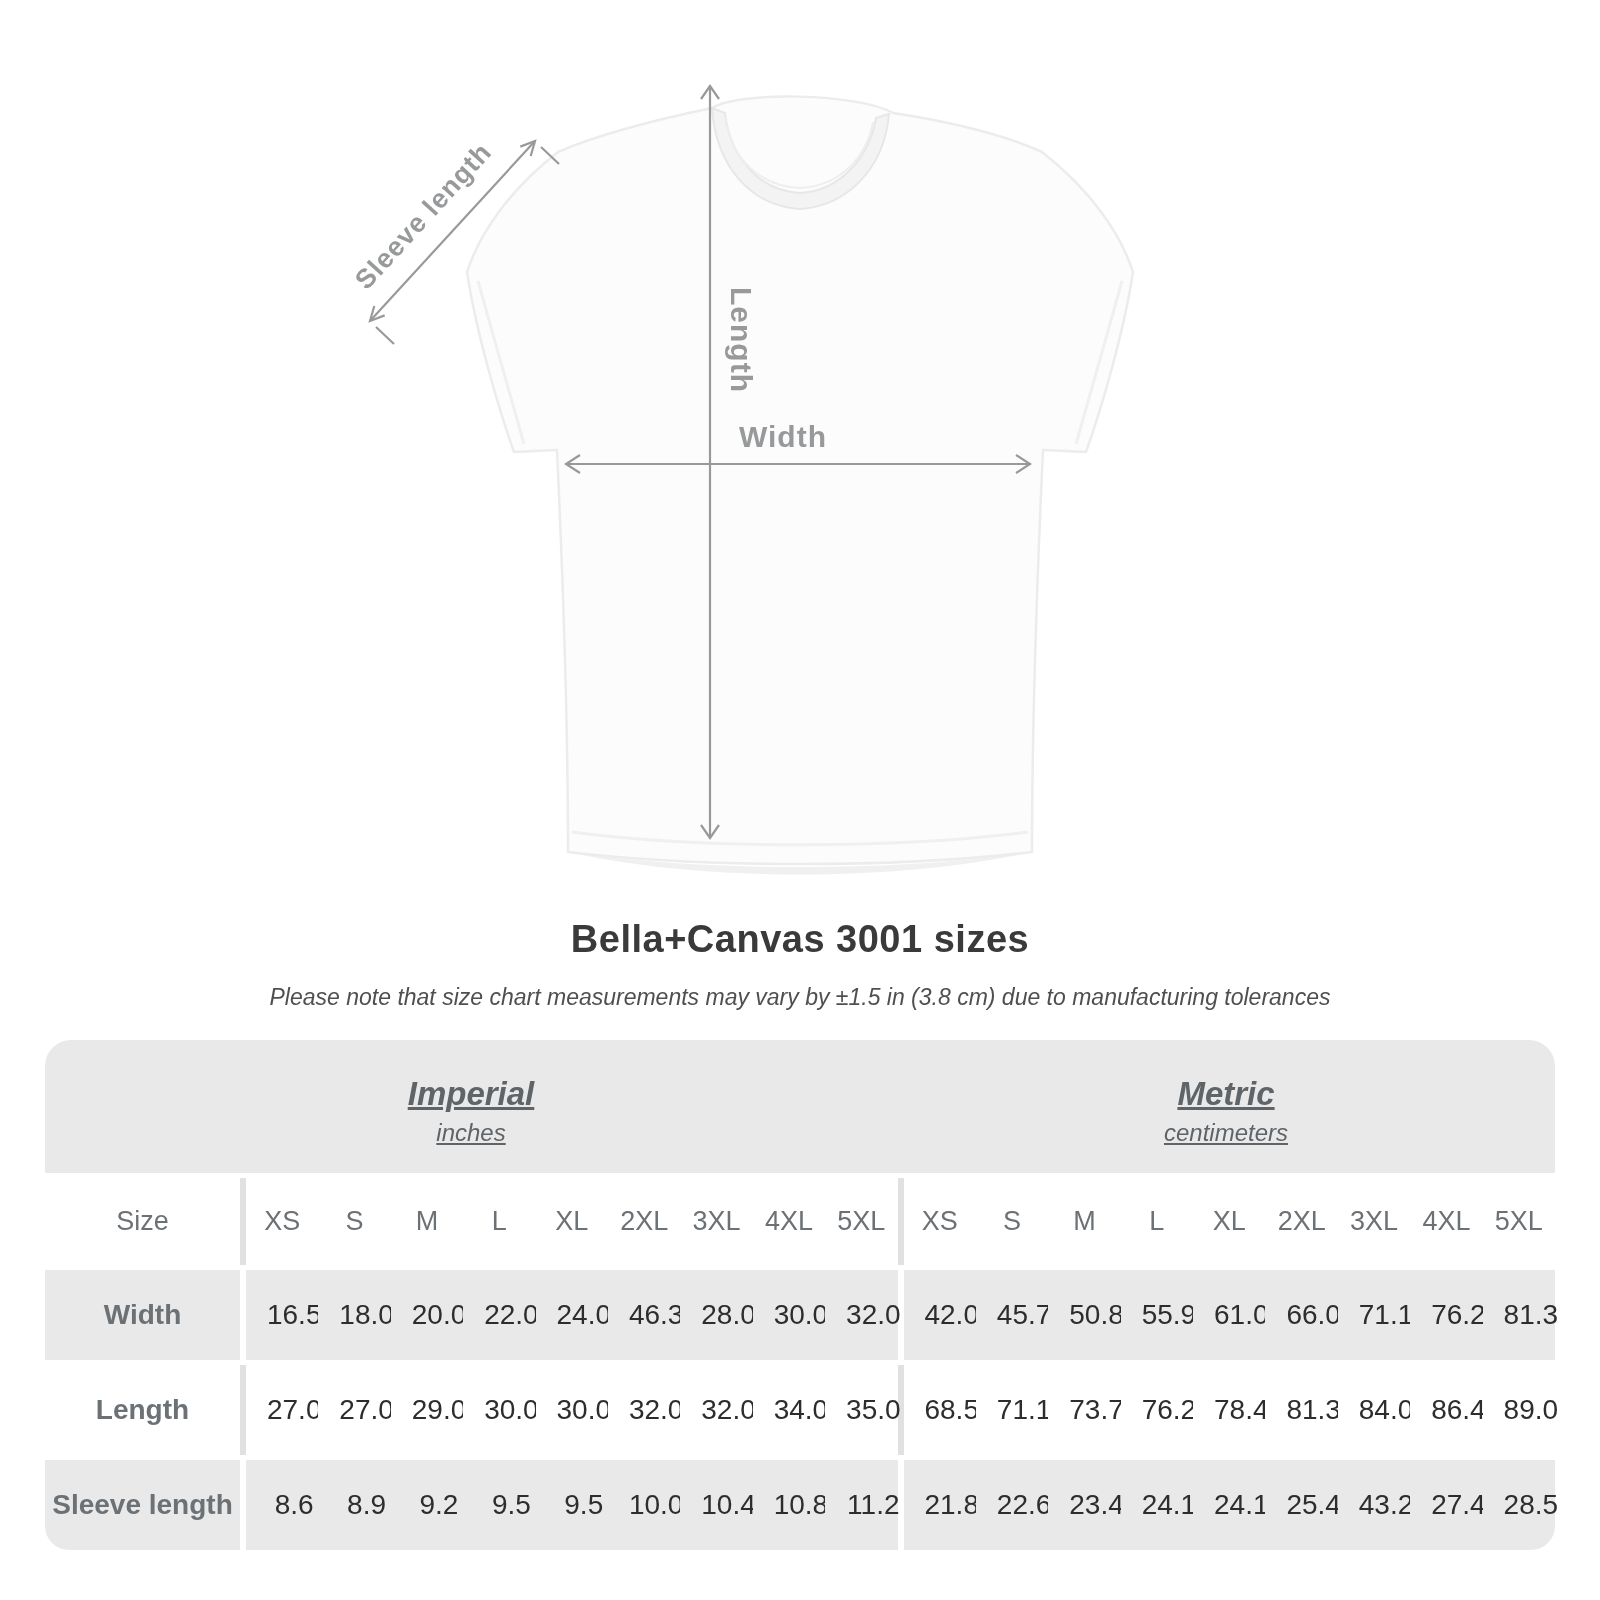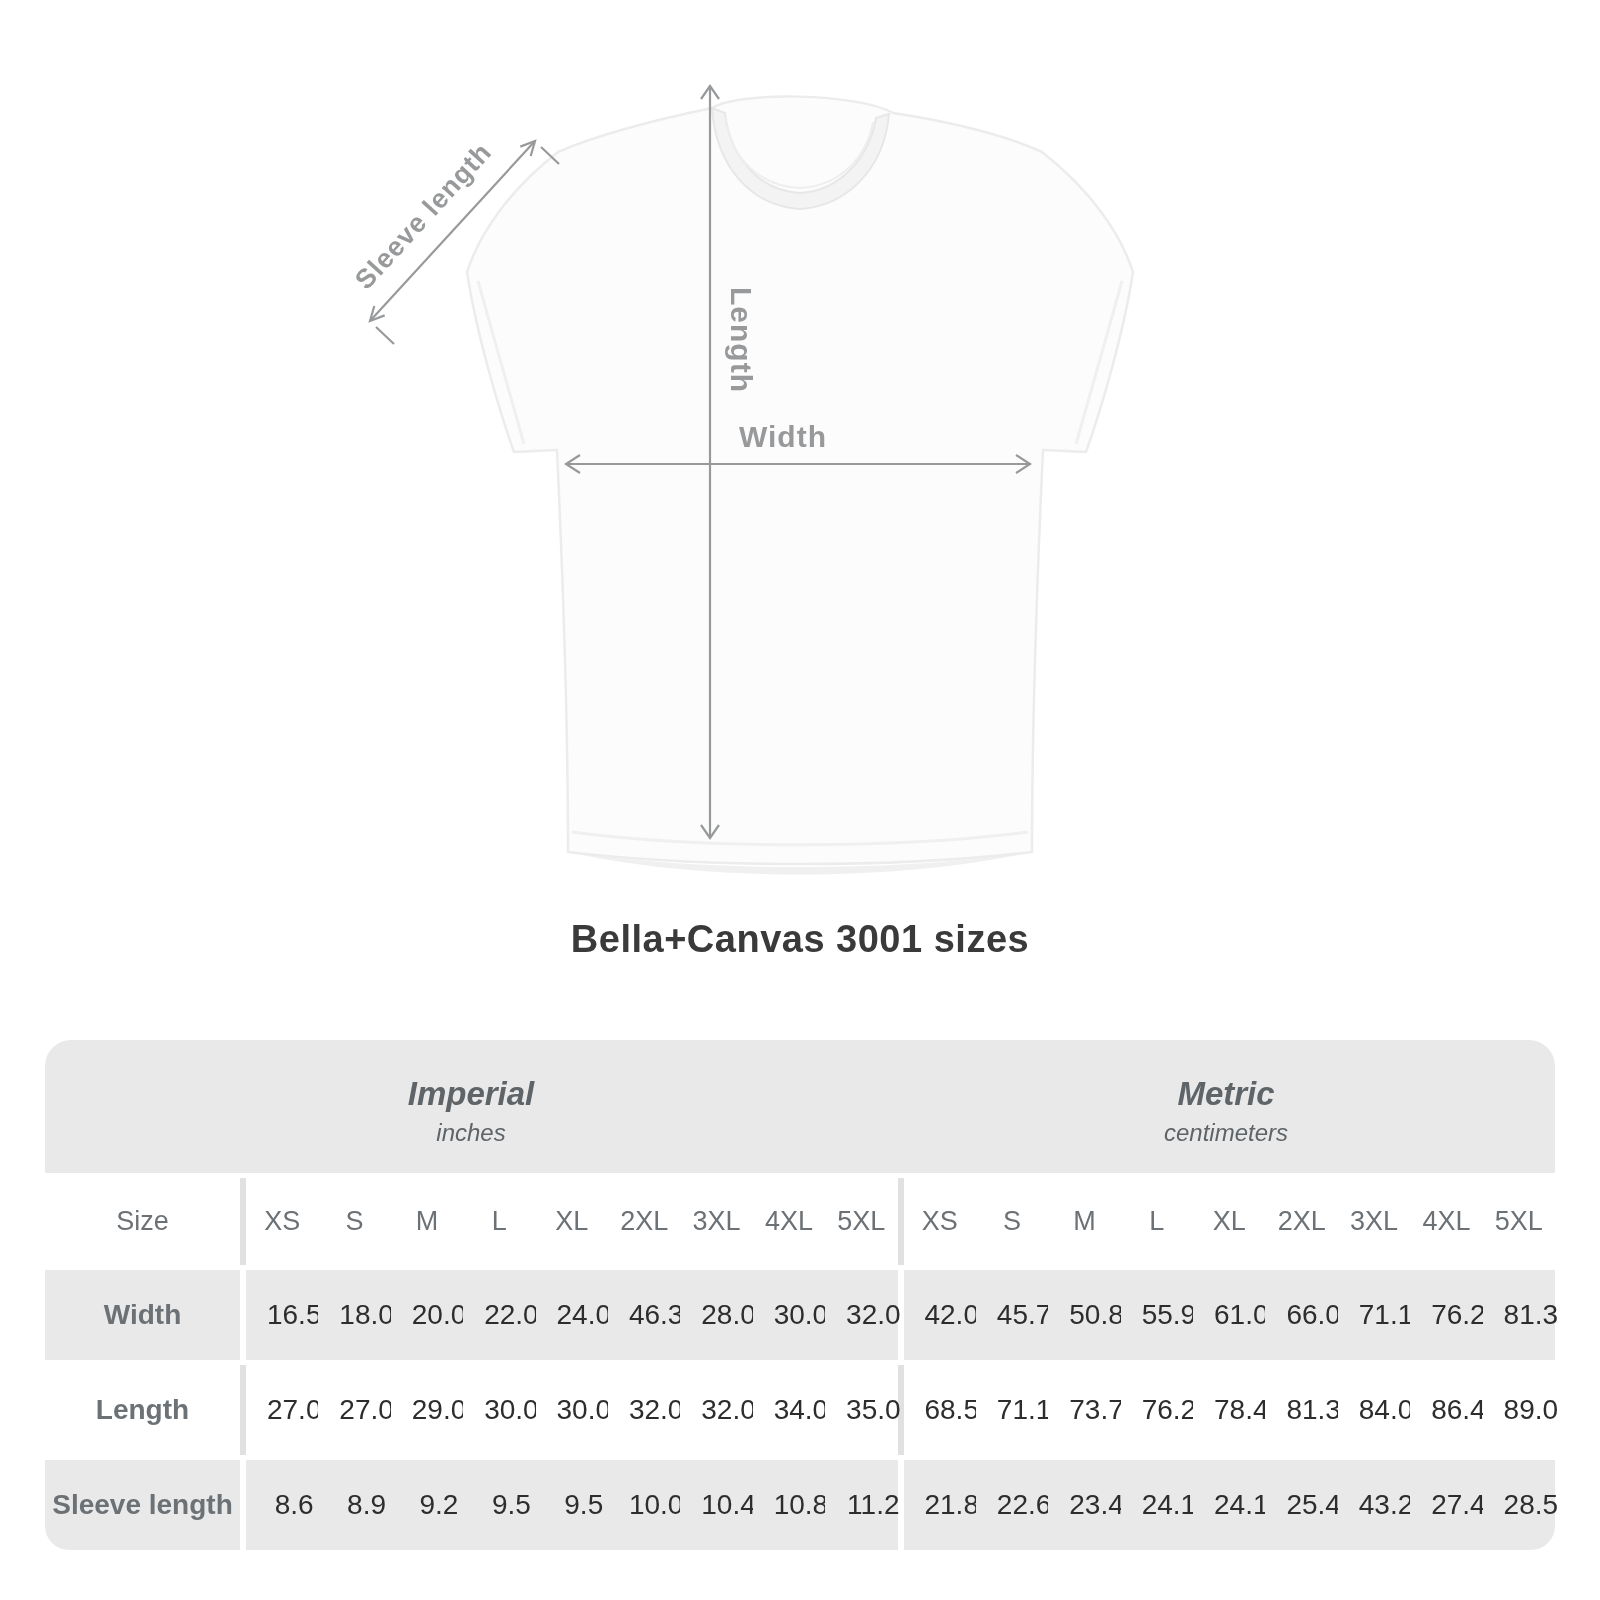--- a/index.html
+++ b/index.html
@@ -13,21 +13,21 @@
   .page-title{position:absolute;top:918px;left:0;width:1600px;text-align:center;
     font-size:38px;font-weight:bold;color:#3a3a3a;letter-spacing:.5px;}
   .page-subtitle{position:absolute;top:984px;left:0;width:1600px;text-align:center;
     font-size:23px;font-style:italic;color:#4f4f4f;}
 
   
   .card{position:absolute;left:45px;top:1040px;width:1510px;height:510px;
     background:#e9e9e9;border-radius:26px;}
   .band{display:flex;height:133px;}
   .band-sec{display:flex;flex-direction:column;align-items:center;justify-content:center;
-    padding-top:10px;color:#5f6468;}
+    padding-top:10px;color:#5f6468;text-decoration:underline;}
   .band-sec.imperial{width:852px;flex:none;}
   .band-sec.metric{flex:1;}
   .band-name{font-size:33px;font-weight:bold;font-style:italic;line-height:1.1;}
   .band-unit{font-size:24px;font-style:italic;margin-top:6px;}
 
   .tbody{position:absolute;top:133px;left:0;width:1510px;height:377px;
     background:#ffffff;border-radius:0 0 26px 26px;}
   .trow{display:flex;gap:6px;}
   .trow.hdr{height:87px;margin-top:5px;background:#e1e1e1;}
   .trow.data{height:90px;margin-top:5px;}
@@ -98,20 +98,21 @@
       </g>
       <g fill="#97999b" font-family="Liberation Sans, sans-serif" font-weight="bold">
         <text x="430" y="222" font-size="27" letter-spacing="1" text-anchor="middle" transform="rotate(-47.5 430 222)">Sleeve length</text>
         <text x="731" y="340" font-size="30" letter-spacing="1" text-anchor="middle" transform="rotate(90 731 340)">Length</text>
         <text x="783" y="447" font-size="30" letter-spacing="1" text-anchor="middle">Width</text>
       </g>
     </svg>
   </div>
 
   <div class="page-title">Bella+Canvas 3001 sizes</div>
+  <div class="page-subtitle">Please note that size chart measurements may vary by ±1.5 in (3.8 cm) due to manufacturing tolerances</div>
 
   <div class="card">
     <div class="band">
       <div class="band-sec imperial">
         <div class="band-name">Imperial</div>
         <div class="band-unit">inches</div>
       </div>
       <div class="band-sec metric">
         <div class="band-name">Metric</div>
         <div class="band-unit">centimeters</div>

